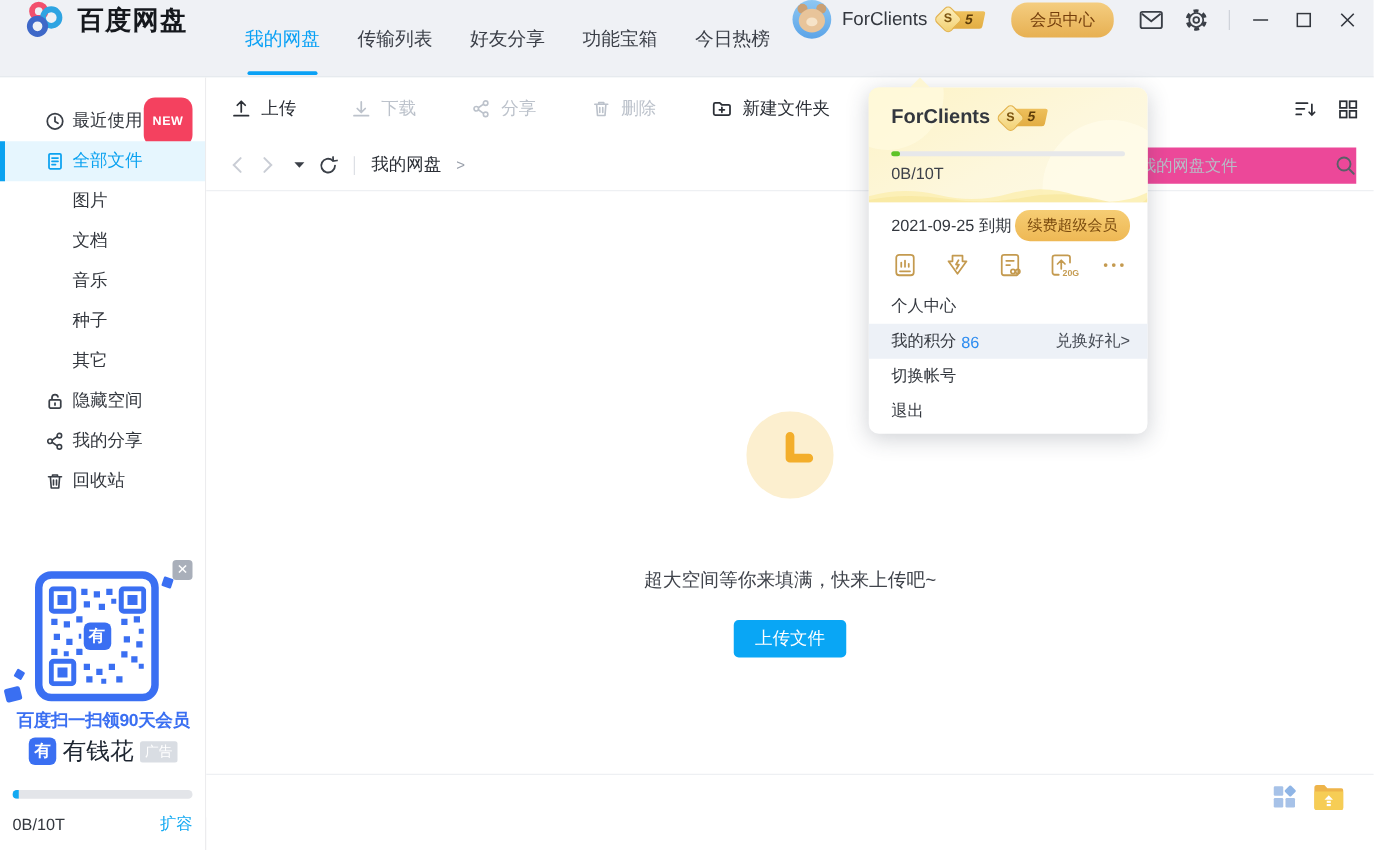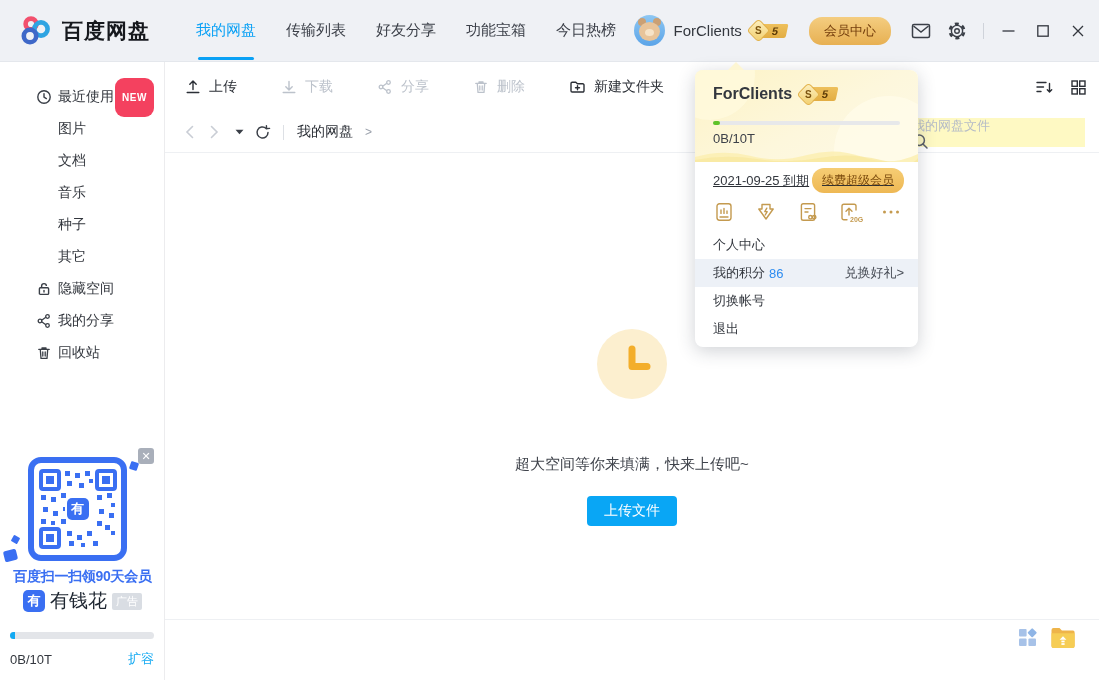--- a/index.html
+++ b/index.html
@@ -1,21 +1,21 @@
 <!DOCTYPE html>
 <html><head>
 <meta charset="utf-8">
 <style>
   * { margin:0; padding:0; box-sizing:border-box; }
   html,body { width:1099px; height:680px; overflow:hidden; font-family:"Liberation Sans","DejaVu Sans",sans-serif; background:#fff; color:#2b2f36; }
   svg { display:block; }
   .app { position:relative; width:1099px; height:680px; }
 
   
-  .titlebar { position:absolute; left:0; top:0; width:1099px; height:62px; background:#eff1f5; display:flex; align-items:center; padding:0 10px 0 18px; border-bottom:1px solid #e4e7ec; }
+  .titlebar { position:absolute; left:0; top:0; width:1099px; height:62px; background:#eff1f5; display:flex; align-items:flex-start; padding:0 10px 0 18px; border-bottom:1px solid #e4e7ec; }
   .logo { display:flex; align-items:center; gap:10px; }
   .logo-title { font-size:21px; font-weight:bold; color:#15181d; letter-spacing:1px; }
   .tabs { display:flex; gap:30px; margin-left:46px; }
   .tab { position:relative; font-size:15px; color:#3c4049; height:62px; display:flex; align-items:center; cursor:pointer; }
   .tab.active { color:#0aa1f5; }
   .tab.active .tab-underline { position:absolute; left:50%; transform:translateX(-50%); bottom:2px; width:56px; height:3px; border-radius:2px; background:#0aa1f5; }
   .tb-right { margin-left:auto; display:flex; align-items:center; }
   .avatar { width:31px; height:31px; border-radius:50%; background:linear-gradient(180deg,#8ec7f2,#5ba4e8); position:relative; overflow:hidden; flex:0 0 auto; }
   .avatar .face { position:absolute; left:5px; top:7px; width:21px; height:19px; background:#e8c49a; border-radius:50%; }
   .avatar .ear1,.avatar .ear2 { position:absolute; top:3px; width:8px; height:8px; background:#caa074; border-radius:50%; }
@@ -73,21 +73,21 @@
   .tool-right { margin-left:auto; display:flex; align-items:center; gap:16px; padding-right:2px; color:#2b2f36; }
   .tool-right .vicon { cursor:pointer; }
 
   .crumbrow { position:relative; height:41px; border-bottom:1px solid #eef0f3; display:flex; align-items:center; padding-left:20px; }
   .nav-arrow { color:#c9cdd5; margin-right:16px; cursor:pointer; }
   .nav-caret { color:#3a3f47; margin-right:10px; cursor:pointer; }
   .nav-refresh { color:#3a3f47; margin-right:12px; cursor:pointer; }
   .crumb-sep { width:1px; height:15px; background:#dde0e5; margin-right:13px; }
   .crumb-root { font-size:14px; color:#2b2f36; cursor:pointer; }
   .crumb-gt { color:#9aa0ab; font-size:12px; margin-left:12px; }
-  .searchbox { position:absolute; right:14px; top:6px; width:173px; height:29px; display:flex; align-items:flex-start; background:#fef9c3;flex-direction:column; }
+  .searchbox { position:absolute; right:14px; top:6px; width:173px; height:29px; display:flex; align-items:center; background:#ec4899; }
   .searchbox input { flex:1; border:none; outline:none; font-size:13px; color:#33373e; background:transparent; min-width:0; }
   .searchbox input::placeholder { color:#b7bdc7; }
   .search-icon { color:#5a5f68; cursor:pointer; }
 
   .empty-state { position:absolute; left:0; right:0; top:267px; text-align:center; }
   .empty-clock { width:70px; height:70px; margin:0 auto; }
   .empty-text { margin-top:56px; font-size:15px; color:#40444c; }
   .upload-file-btn { margin-top:22px; display:inline-block; background:#09a6f5; color:#fff; font-size:14px; padding:6px 17px; border-radius:4px; border:none; cursor:pointer; }
 
   .main-footer { position:absolute; left:0; right:0; bottom:0; height:35px; border-top:1px solid #eef0f3; display:flex; align-items:center; justify-content:flex-end; gap:13px; padding-right:24px; }
@@ -98,21 +98,21 @@
   .panel-arrow { position:absolute; left:33px; top:-8px; width:0; height:0; border-left:8px solid transparent; border-right:8px solid transparent; border-bottom:8px solid #fdf6d3; }
   .panel-cream { position:absolute; left:0; top:0; right:0; height:92px; border-radius:8px 8px 0 0; background:linear-gradient(150deg,#fdf3c6,#fdf7dc 55%,#fdf9e6); overflow:hidden; }
   .blob1 { position:absolute; right:-26px; top:26px; width:110px; height:110px; border-radius:50%; background:#fffce9; opacity:.85; }
   .blob2 { position:absolute; left:-30px; top:-40px; width:90px; height:90px; border-radius:50%; background:#fffbe0; opacity:.7; }
   .cream-wave { position:absolute; left:0; bottom:0; width:223px; height:14px; }
   .p-name-row { position:absolute; left:18px; top:15px; display:flex; align-items:center; }
   .p-name { font-size:16px; font-weight:600; color:#33373e; }
   .p-progress { position:absolute; left:18px; right:18px; top:51px; height:4px; background:#e7e8ea; border-radius:2px; }
   .p-progress-fill { width:7px; height:4px; background:#5fc327; border-radius:2px; }
   .p-quota { position:absolute; left:18px; top:61px; font-size:13px; color:#3d4149; }
-  .p-expire-row { position:absolute; left:18px; right:14px; top:98px; display:flex; align-items:center; justify-content:space-between;text-decoration:underline; }
+  .p-expire-row { position:absolute; left:18px; right:14px; top:98px; display:flex; align-items:center; justify-content:space-between; }
   .p-expire { font-size:13px; color:#33373e; }
   .renew-btn { background:linear-gradient(180deg,#f6cd74,#eeb854); color:#7a4a0e; font-size:12px; padding:4px 10px; border-radius:12px; border:none; cursor:pointer; }
   .p-icons { position:absolute; left:18px; right:16px; top:131px; display:flex; align-items:center; justify-content:space-between; color:#c49a4f; }
   .p-ic { width:22px; height:22px; position:relative; cursor:pointer; }
   .p-menu { position:absolute; left:0; right:0; top:161px; }
   .p-menu-item { height:28px; display:flex; align-items:center; padding:0 14px 0 18px; font-size:13px; color:#33373e; cursor:pointer; }
   .p-menu-item.hl { background:#edf1f7; }
   .points-val { color:#2d8cf0; margin-left:4px; }
   .points-extra { margin-left:auto; color:#4a4f58; }
 </style>
@@ -201,20 +201,29 @@
     <ul class="side-list">
       <li class="side-item">
         <span class="s-icon">
           <svg width="16" height="16" viewBox="0 0 16 16" fill="none" stroke="currentColor" stroke-width="1.4">
               <circle cx="8" cy="8" r="6.2"></circle>
               <path d="M8 4.6 V8.2 L10.4 9.6" stroke-linecap="round"></path>
             </svg>
         </span>
         <span>最近使用</span>
         <span class="new-badge">NEW</span>
+      </li>
+      <li class="side-item active">
+        <span class="s-icon">
+          <svg width="16" height="16" viewBox="0 0 16 16" fill="none" stroke="currentColor" stroke-width="1.4">
+              <rect x="3.2" y="2" width="9.6" height="12" rx="1"></rect>
+              <path d="M5.6 5.4 H10.4 M5.6 8 H10.4 M5.6 10.6 H8.4" stroke-linecap="round"></path>
+            </svg>
+        </span>
+        <span>全部文件</span>
       </li>
       <li class="side-item">
           <span>图片</span>
         </li>
       <li class="side-item">
           <span>文档</span>
         </li>
       <li class="side-item">
           <span>音乐</span>
         </li>

